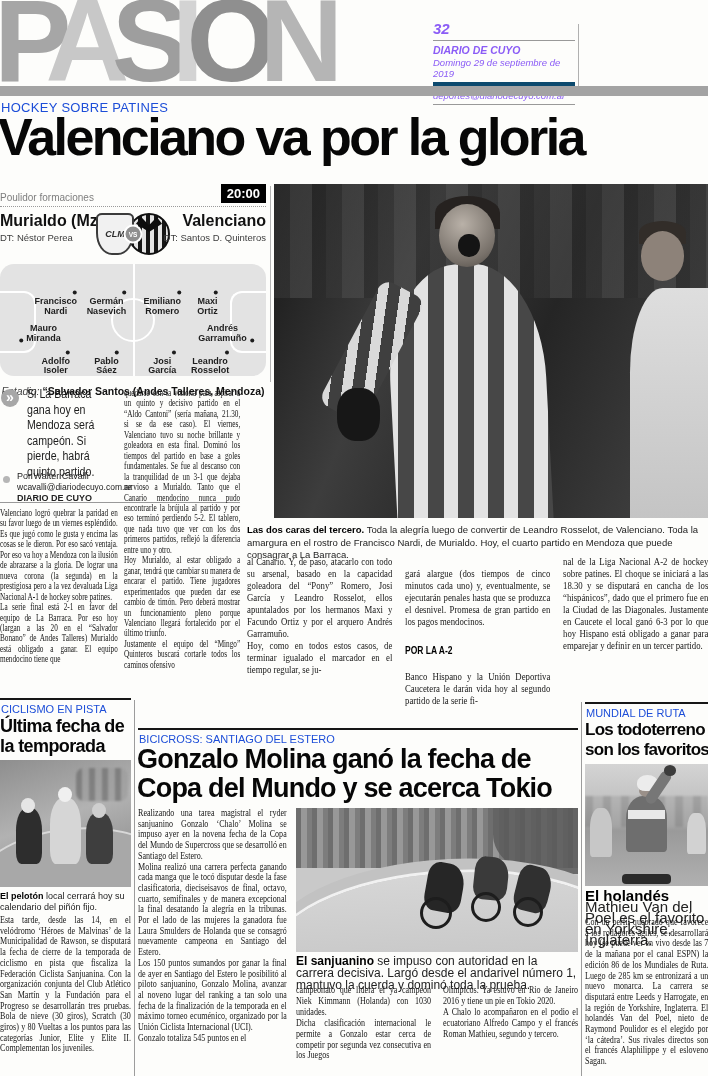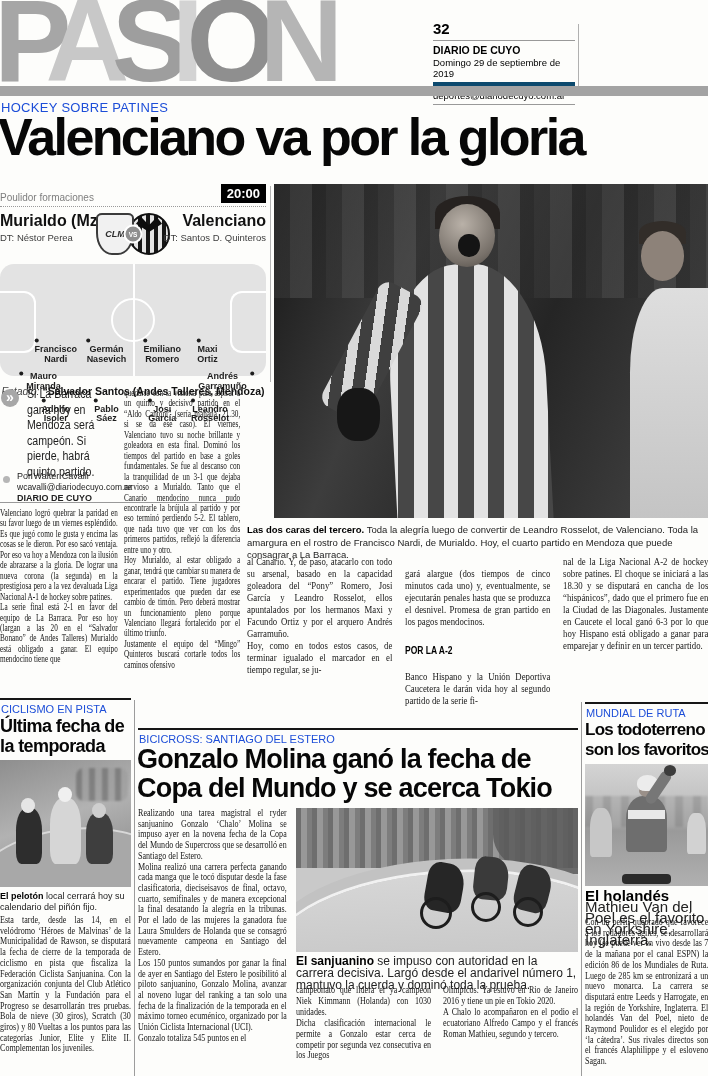--- a/index.html
+++ b/index.html
@@ -2,21 +2,21 @@
 <html><head>
 <meta charset="utf-8">
 <style>
   html,body{margin:0;padding:0;background:#e8e8e6;}
   .page{position:relative;width:708px;height:1076px;margin:0 auto;background:#fdfdfb;overflow:hidden;
         font-family:"Liberation Serif",serif;color:#1b1b1b;}
 
   
   .masthead{position:absolute;left:-6px;top:-17px;font-family:"Liberation Sans",sans-serif;
             font-weight:bold;font-size:116px;line-height:1;letter-spacing:-0.15em;white-space:nowrap;}
-  .hinfo{position:absolute;left:433px;top:20px;width:142px;font-family:"Liberation Sans",sans-serif;color:#000000;}
+  .hinfo{position:absolute;left:433px;top:20px;width:142px;font-family:"Liberation Sans",sans-serif;color:#8b5cf6;font-style:italic;}
   .hi-page{font-size:15px;font-weight:bold;padding-bottom:3px;border-bottom:1px solid #999;}
   .hi-pub{font-size:10.5px;font-weight:bold;padding-top:3px;}
   .hi-date{font-size:9.5px;padding:1px 0 3px;border-bottom:6px solid #0c4a6e;}
   .hi-mail{font-size:9.5px;padding-top:2px;border-bottom:1px solid #999;padding-bottom:3px;}
   .hvrule{position:absolute;left:578px;top:24px;width:1px;height:62px;background:#b0b0b0;}
   .hbar{position:absolute;left:0;top:86px;width:708px;height:10px;background:#a3a3a3;}
 
   .kicker{font-family:"Liberation Sans",sans-serif;color:#1d4ed8;}
   .kicker-main{position:absolute;left:1px;top:100px;font-size:13px;letter-spacing:.3px;}
   .headline-main{position:absolute;left:-2px;top:111px;width:710px;font-family:"Liberation Sans",sans-serif;
@@ -45,22 +45,22 @@
        background:#8e8e8e;border:2px solid #fff;color:#fff;font-size:6.5px;font-weight:bold;
        display:flex;align-items:center;justify-content:center;}
   .rink{position:relative;margin-top:6px;height:112px;background:#e3e3e3;border-radius:14px;}
   .rink-center{position:absolute;left:50%;top:0;width:2px;height:100%;background:#fff;}
   .rink-circle{position:absolute;left:50%;top:50%;width:40px;height:40px;border:2px solid #fff;border-radius:50%;
                transform:translate(-50%,-50%);}
   .rink-box-l{position:absolute;left:0;top:24%;width:34px;height:52%;border:2px solid #fff;border-left:none;
               border-radius:0 12px 12px 0;}
   .rink-box-r{position:absolute;right:0;top:24%;width:34px;height:52%;border:2px solid #fff;border-right:none;
               border-radius:12px 0 0 12px;}
-  .player{position:absolute;transform:translate(-50%,-50%);display:flex;flex-direction:column;align-items:flex-start;
-          font-family:"Liberation Sans",sans-serif;font-weight:bold;font-size:9px;line-height:9.5px;color:#1d1d1d;text-align:center;margin-top:48px;}
+  .player{position:absolute;transform:translate(-50%,-50%);display:flex;flex-direction:column;align-items:flex-end;
+          font-family:"Liberation Sans",sans-serif;font-weight:bold;font-size:9px;line-height:9.5px;color:#1d1d1d;text-align:center;}
   .player .pdot{width:4px;height:4px;border-radius:50%;background:#1d1d1d;margin-bottom:2px;flex:none;}
   .player .pname{white-space:pre-line;}
   .player.dot-left{flex-direction:row;}
   .player.dot-left .pdot{margin:0 3px 0 0;}
   .player.dot-right{flex-direction:row-reverse;}
   .player.dot-right .pdot{margin:0 0 0 3px;}
   .stadium{margin-top:9px;text-align:center;font-size:10.5px;color:#111;}
   .stadium .st-label{color:#444;font-weight:normal;font-style:italic;}
   .stadium .st-value{font-weight:bold;}
   .vrule-photo{position:absolute;left:270px;top:186px;width:1px;height:196px;background:#b5b5b5;}

